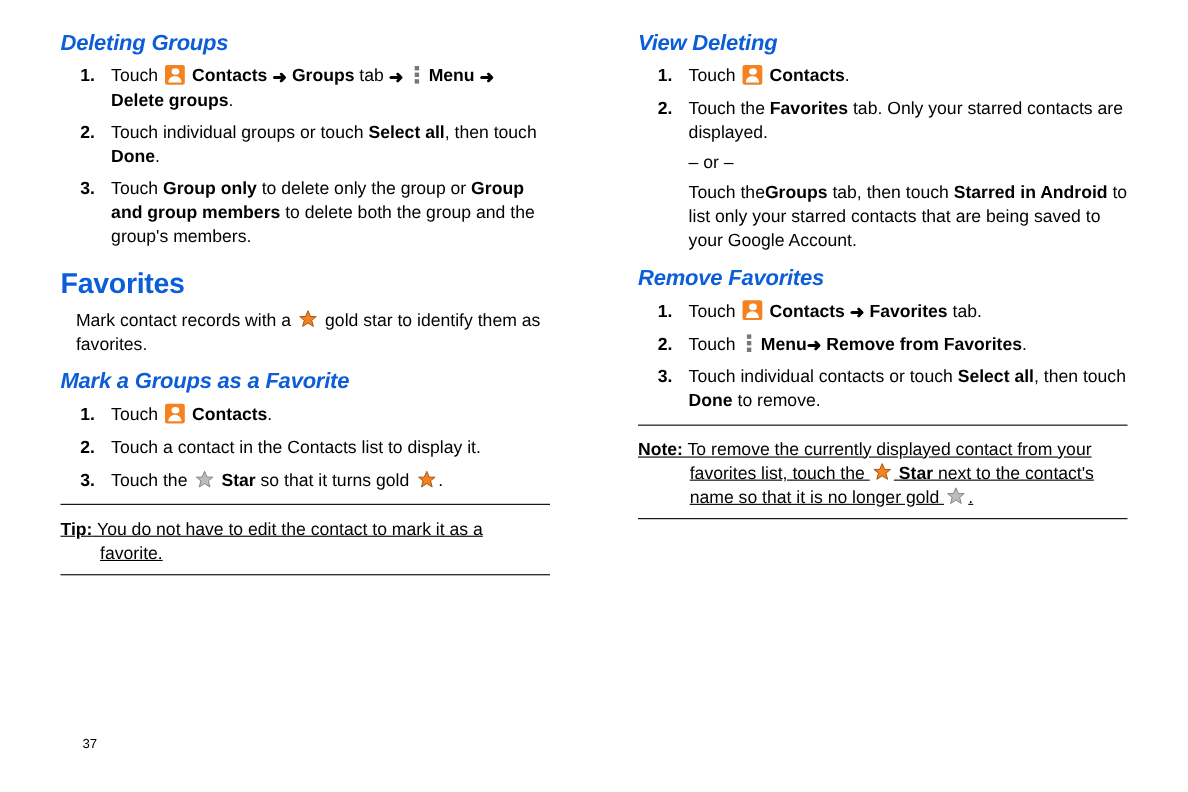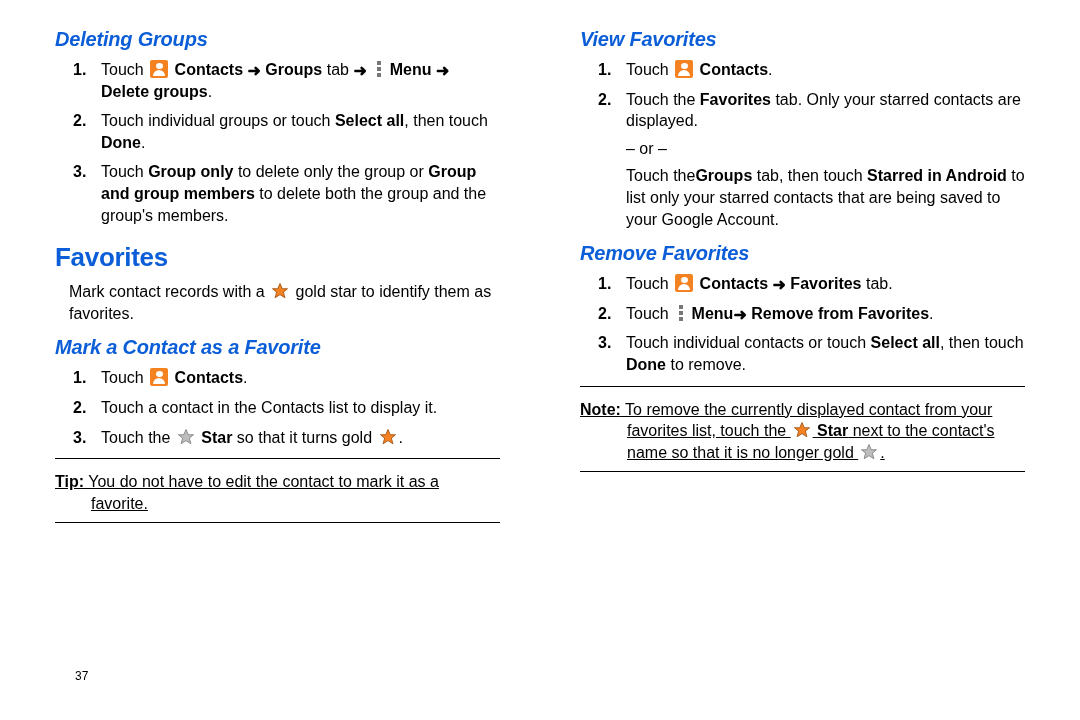--- a/index.html
+++ b/index.html
@@ -173,21 +173,21 @@
     <div class="h-section">Favorites</div>
 
     <div class="intro">
       <span>Mark contact records with a </span>
       <span class="icon-star star-fill-orange"><svg viewBox="0 0 24 24">
             <polygon points="12,2 15,9 22,9 16.5,13.5 18.5,21 12,16.8 5.5,21 7.5,13.5 2,9 9,9"></polygon>
           </svg></span>
       <span> gold star to identify them as favorites.</span>
     </div>
 
-    <div class="h-blue-italic">Mark a Contact as a Favorite</div>
+    <div class="h-blue-italic">Mark a Groups as a Favorite</div>
 
     <ol class="steps">
       <li data-num="1">
         <span>Touch </span>
         <span class="icon-contact"></span>
         <span class="bold">Contacts</span><span>.</span>
       </li>
       <li data-num="2">Touch a contact in the Contacts list  to display it.</li>
       <li data-num="3">
         <span>Touch the </span>
@@ -204,21 +204,21 @@
 
     <hr class="rule">
     <div class="tip tip-indent">
       <span class="bold">Tip:</span><span> You do not have to edit the contact to mark it as a favorite.</span>
     </div>
     <hr class="rule">
   </div>
 
   <div class="col">
 
-    <div class="h-blue-italic">View Favorites</div>
+    <div class="h-blue-italic">View Deleting</div>
 
     <ol class="steps">
       <li data-num="1">
         <span>Touch </span>
         <span class="icon-contact"></span>
         <span class="bold">Contacts</span><span>.</span>
       </li>
       <li data-num="2">
         <span>Touch the </span><span class="bold">Favorites</span><span> tab. Only your starred contacts are displayed.</span>
         <div style="margin-top:6px">– or –</div>

